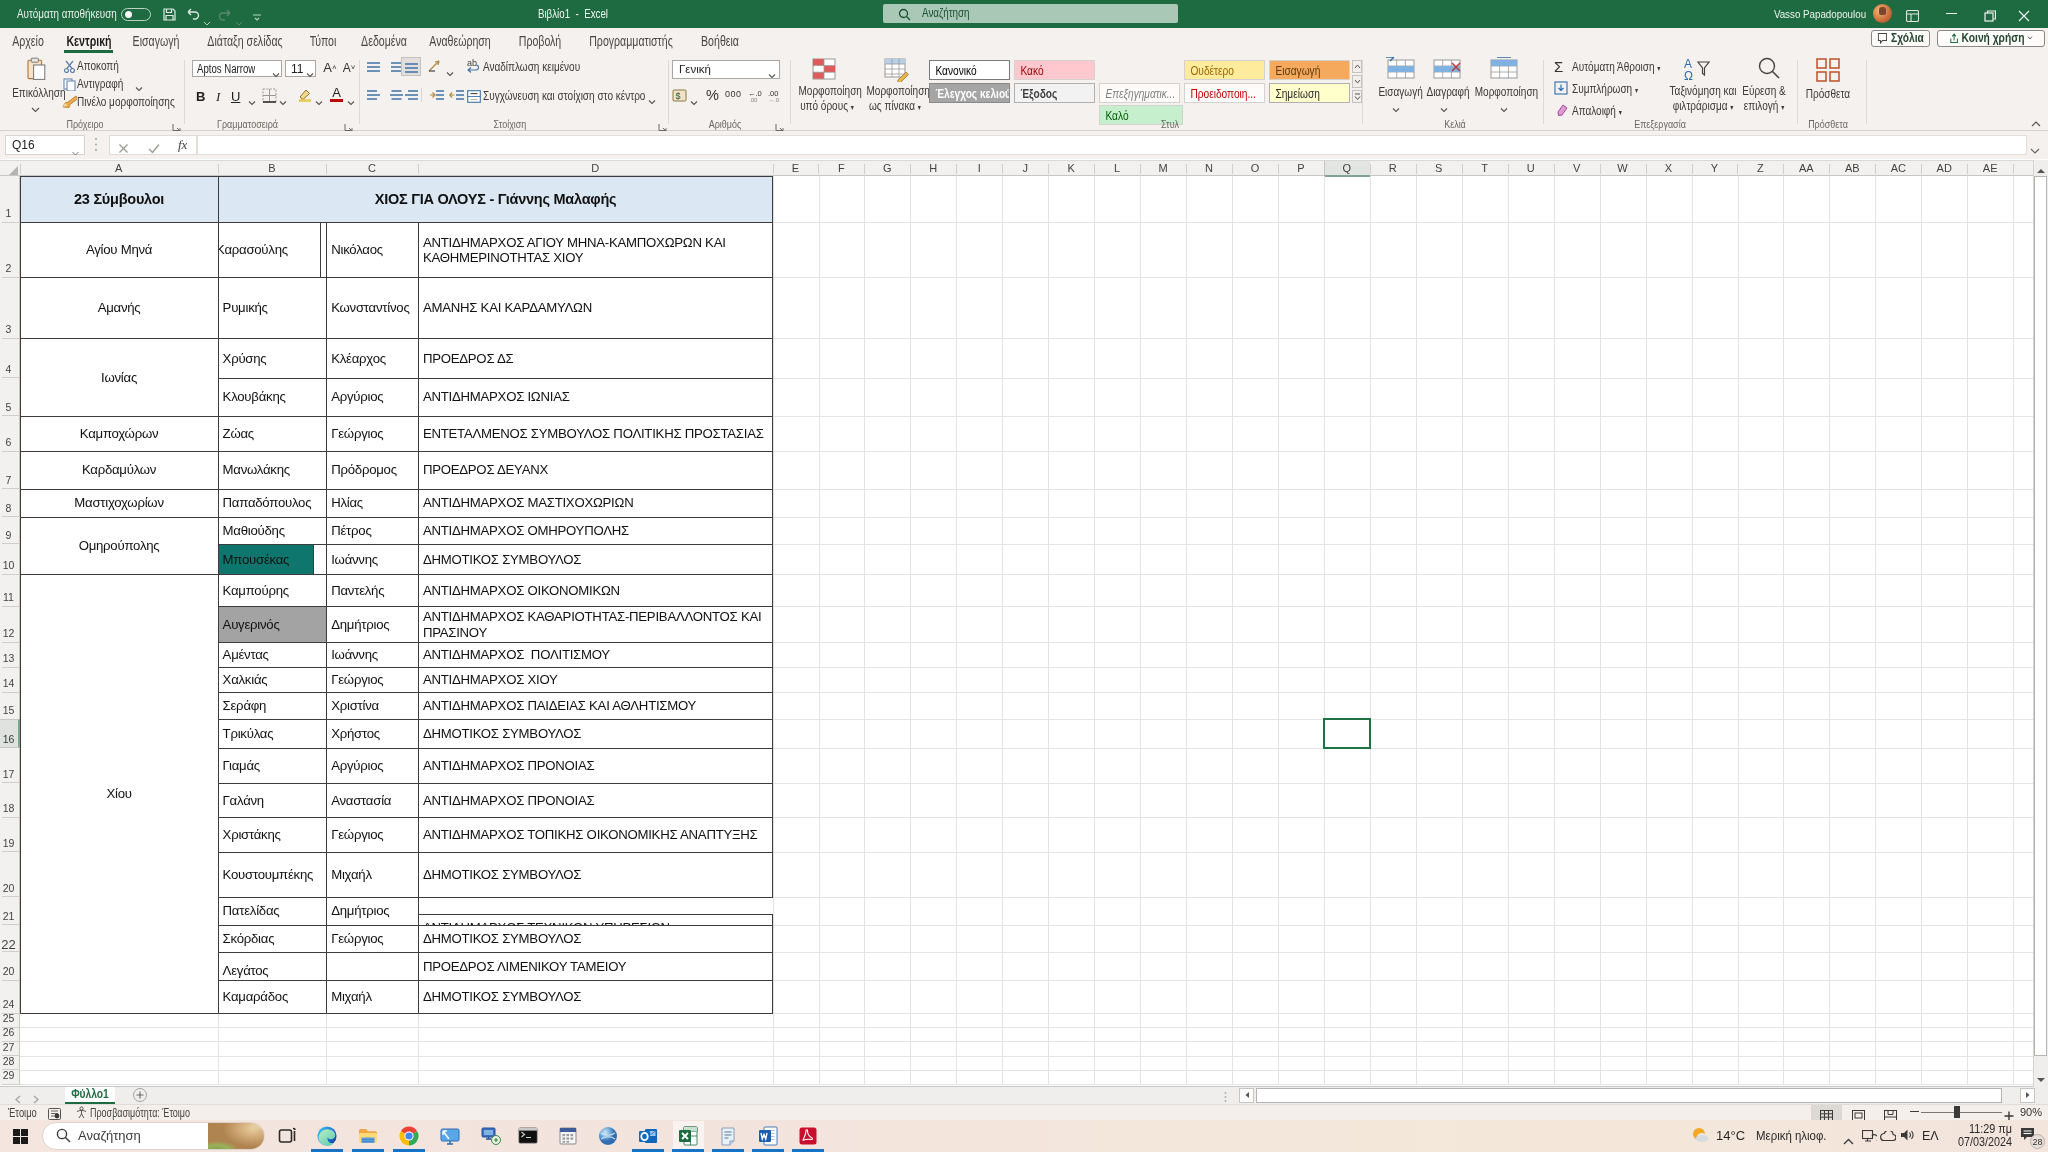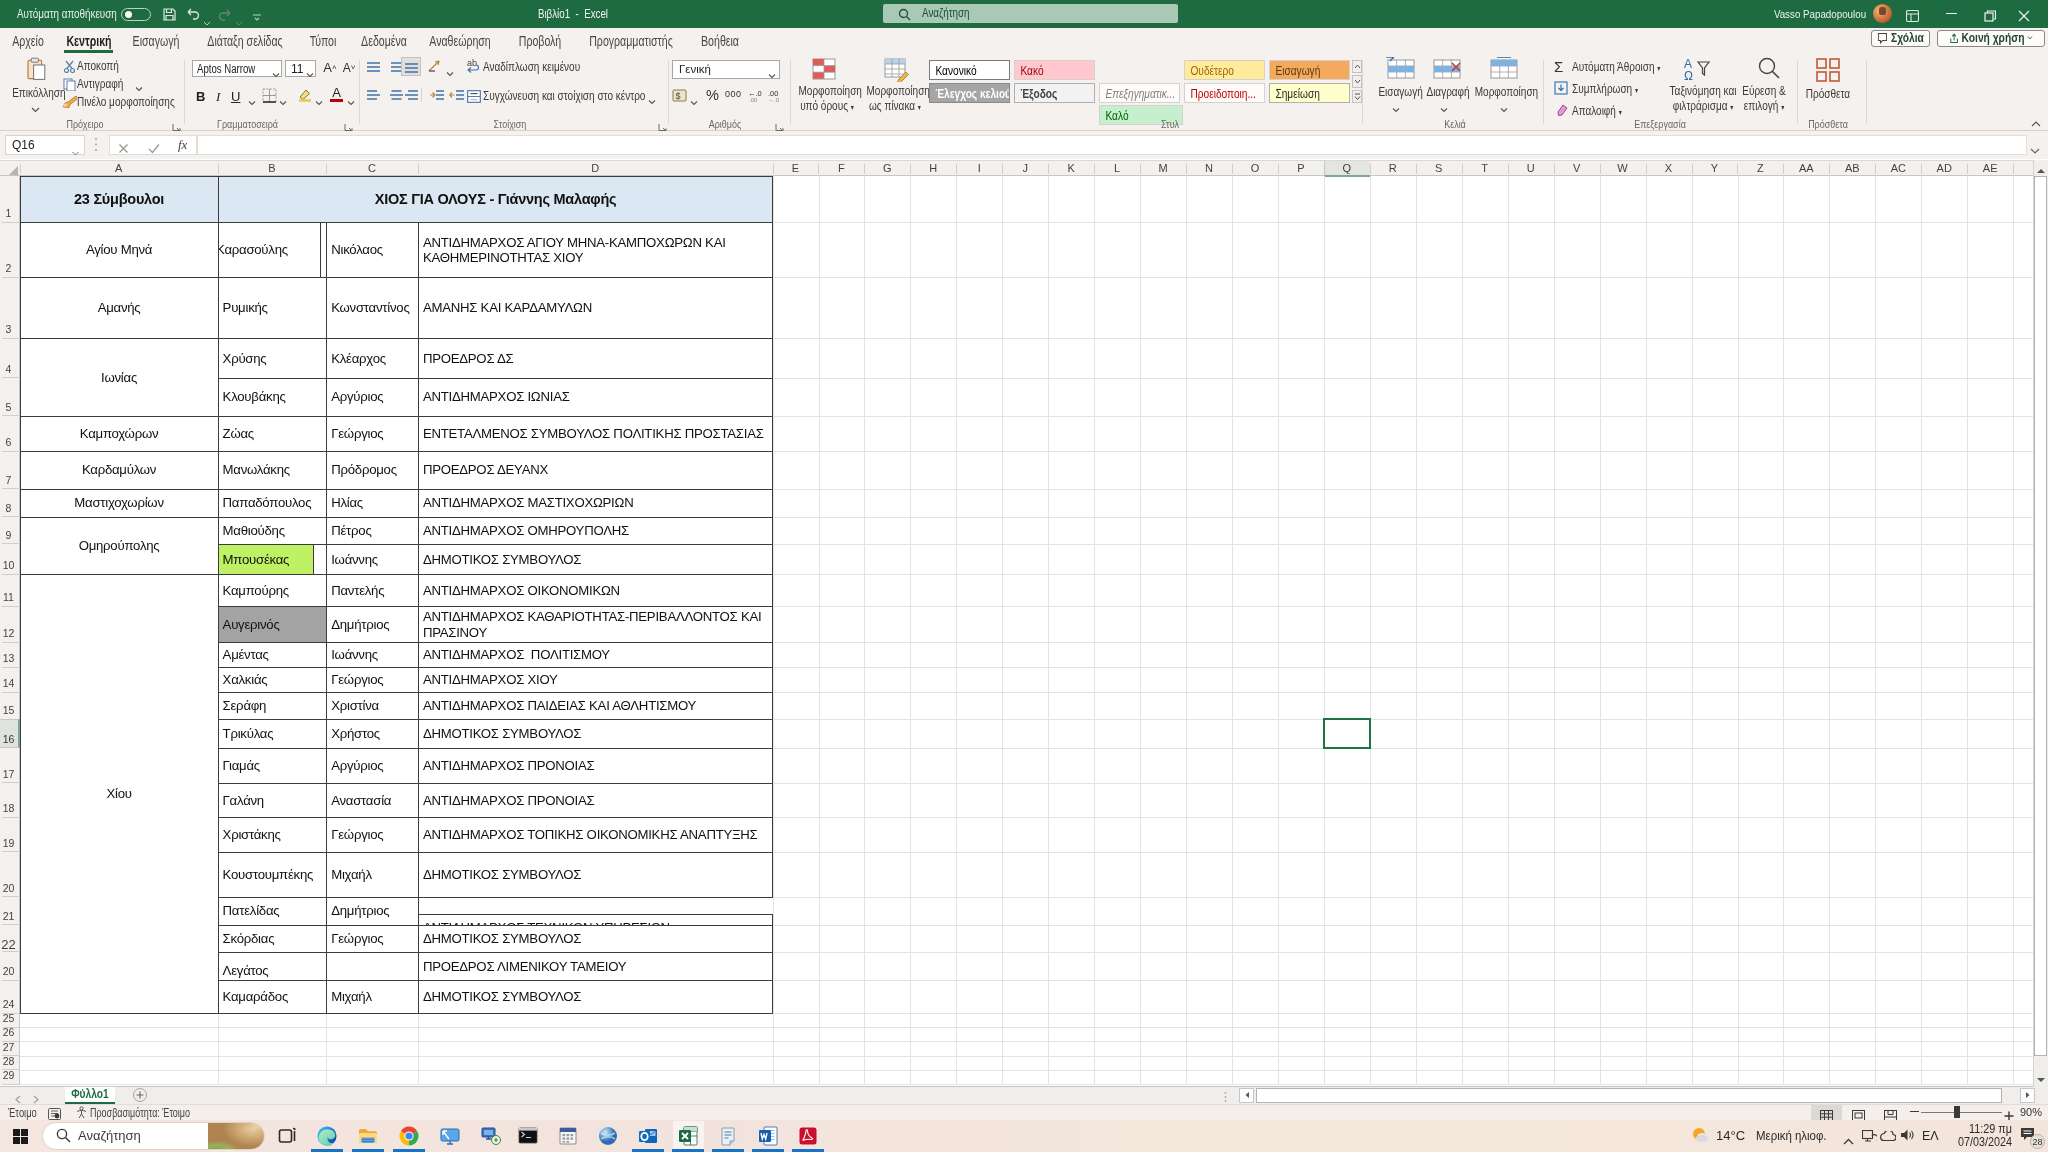--- a/index.html
+++ b/index.html
@@ -784,21 +784,21 @@
   </div>
 <div class="ab" style="left:217.6px;top:516.7px;width:109.6px;height:28.1px;background:#fff;border:1px solid #3c3c3c;">
     <div style="display:flex;align-items:center;justify-content:flex-start;width:100%;height:100%;font-size:13.2px;font-weight:normal;color:#111;text-align:left;padding:0 3px 0 4px;line-height:1.18;letter-spacing:-0.25px;">Μαθιούδης</div>
   </div>
 <div class="ab" style="left:326.2px;top:516.7px;width:92.7px;height:28.1px;background:#fff;border:1px solid #3c3c3c;">
     <div style="display:flex;align-items:center;justify-content:flex-start;width:100%;height:100%;font-size:13.2px;font-weight:normal;color:#111;text-align:left;padding:0 3px 0 4px;line-height:1.18;letter-spacing:-0.25px;">Πέτρος</div>
   </div>
 <div class="ab" style="left:417.9px;top:516.7px;width:355.6px;height:28.1px;background:#fff;border:1px solid #3c3c3c;">
     <div style="display:flex;align-items:center;justify-content:flex-start;width:100%;height:100%;font-size:13.2px;font-weight:normal;color:#111;text-align:left;padding:0 3px 0 4px;line-height:1.18;letter-spacing:-0.25px;">ΑΝΤΙΔΗΜΑΡΧΟΣ ΟΜΗΡΟΥΠΟΛΗΣ</div>
   </div>
-<div class="ab" style="left:217.6px;top:543.8px;width:96px;height:31.2px;background:#bef264;border:1px solid #3c3c3c;">
+<div class="ab" style="left:217.6px;top:543.8px;width:96px;height:31.2px;background:#0f766e;border:1px solid #3c3c3c;">
     <div style="display:flex;align-items:center;justify-content:flex-start;width:100%;height:100%;font-size:13.2px;font-weight:normal;color:#111;text-align:left;padding:0 3px 0 4px;line-height:1.18;letter-spacing:-0.25px;">Μπουσέκας</div>
   </div>
 <div class="ab" style="left:326.2px;top:543.8px;width:92.7px;height:31.2px;background:#fff;border:1px solid #3c3c3c;">
     <div style="display:flex;align-items:center;justify-content:flex-start;width:100%;height:100%;font-size:13.2px;font-weight:normal;color:#111;text-align:left;padding:0 3px 0 4px;line-height:1.18;letter-spacing:-0.25px;">Ιωάννης</div>
   </div>
 <div class="ab" style="left:417.9px;top:543.8px;width:355.6px;height:31.2px;background:#fff;border:1px solid #3c3c3c;">
     <div style="display:flex;align-items:center;justify-content:flex-start;width:100%;height:100%;font-size:13.2px;font-weight:normal;color:#111;text-align:left;padding:0 3px 0 4px;line-height:1.18;letter-spacing:-0.25px;">ΔΗΜΟΤΙΚΟΣ ΣΥΜΒΟΥΛΟΣ</div>
   </div>
 <div class="ab" style="left:217.6px;top:574.0px;width:109.6px;height:33.3px;background:#fff;border:1px solid #3c3c3c;">
     <div style="display:flex;align-items:center;justify-content:flex-start;width:100%;height:100%;font-size:13.2px;font-weight:normal;color:#111;text-align:left;padding:0 3px 0 4px;line-height:1.18;letter-spacing:-0.25px;">Καμπούρης</div>

